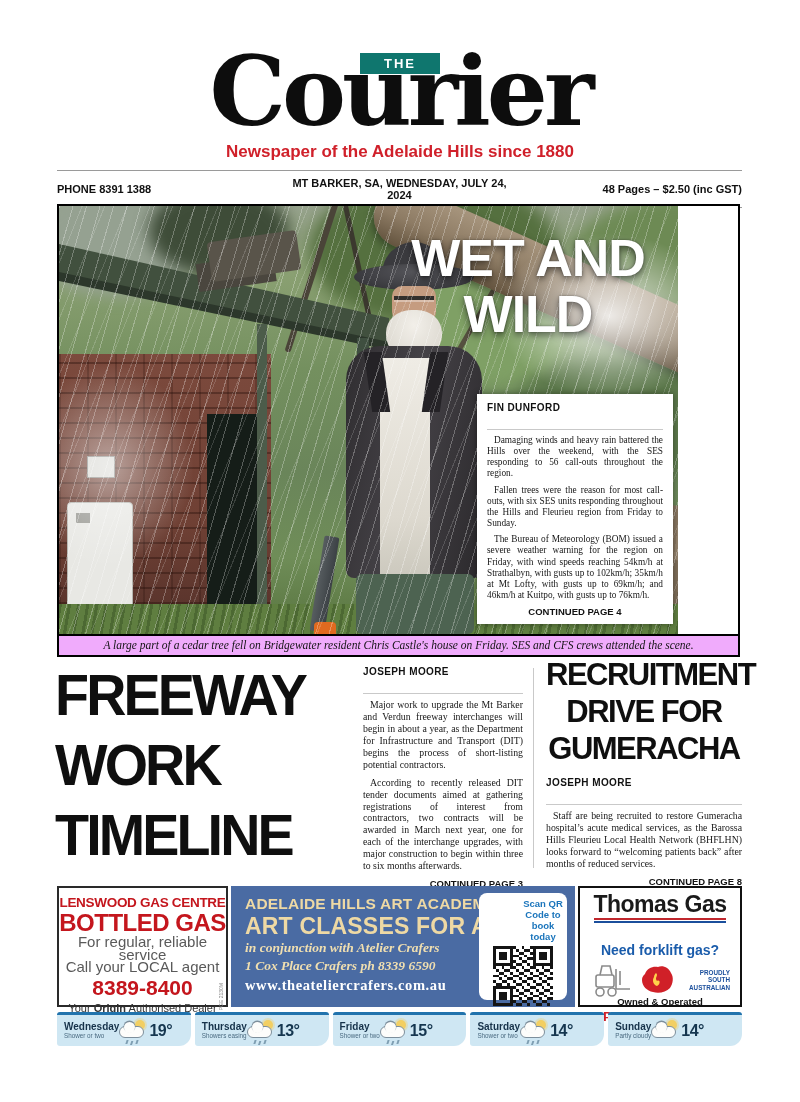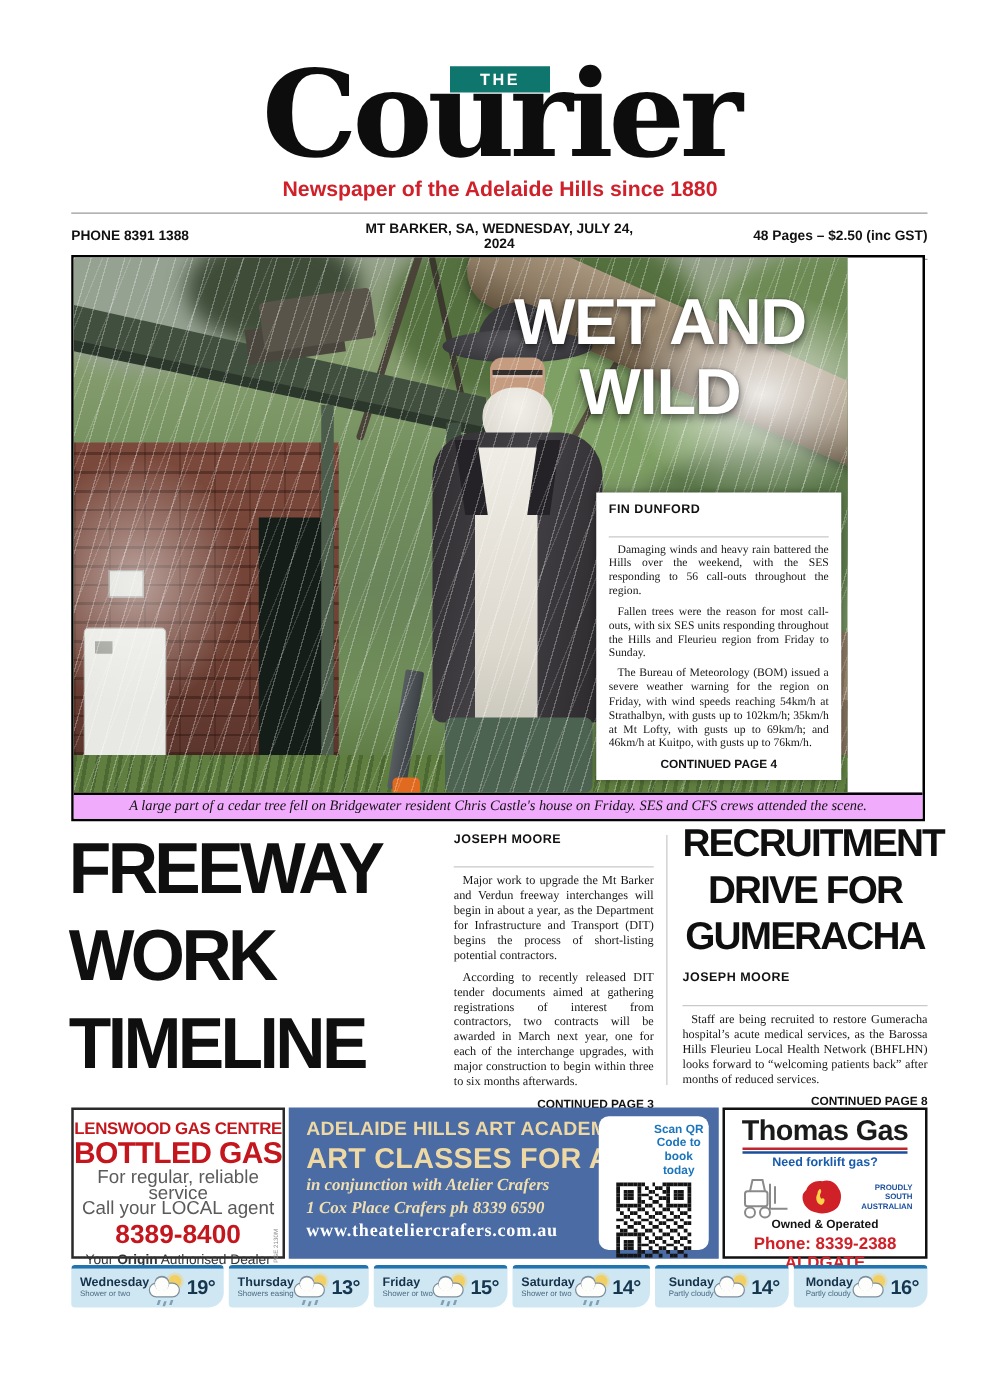--- a/index.html
+++ b/index.html
@@ -149,31 +149,31 @@
     border-radius:8px;text-align:center;padding-top:5px;box-sizing:border-box;}
   .qr-label{color:#1b75bc;font-weight:bold;font-size:9.5px;line-height:11px;margin-left:40px;}
   .qr-grid{display:grid;grid-template-columns:repeat(21,1fr);width:60px;height:60px;margin:4px auto 0;}
   .qr-grid div.on{background:#141414;}
 
   .ad-thomas{position:absolute;left:578px;top:886px;width:164px;height:121px;box-sizing:border-box;
     border:2px solid #111;background:#fff;text-align:center;padding-top:4px;}
   .tg-title{font-weight:bold;font-size:23px;letter-spacing:-.5px;color:#1a1a1a;line-height:25px;}
   .tg-rule-r{width:132px;height:2px;background:#c0272d;margin:1px auto 0;}
   .tg-rule-b{width:132px;height:2px;background:#1b4f9c;margin:1px auto 0;}
-  .tg-tag{color:#1a5cab;font-weight:bold;font-size:10px;margin-top:2px;}
+  .tg-tag{color:#1a5cab;font-weight:bold;font-size:14px;margin-top:19px;}
   .tg-mid{display:flex;align-items:center;justify-content:center;gap:3px;margin-top:2px;height:40px;}
   .tg-proud{color:#1b4f9c;font-weight:bold;font-size:6.3px;line-height:7.5px;text-align:right;width:52px;}
   .tg-owned{font-weight:bold;font-size:9.5px;color:#111;margin-top:-4px;}
   .tg-phone{color:#d02028;font-weight:bold;font-size:13.5px;margin-top:2px;}
 
   
   .weatherbar{position:absolute;left:57px;top:1012px;width:685px;display:flex;gap:4px;}
   .wcell{flex:1;height:34px;background:#cfe7f3;border-top:3px solid #2173ad;
     border-radius:3px 3px 12px 3px;box-sizing:border-box;display:flex;align-items:center;
-    justify-content:flex-end;padding:2px 7px 2px 7px;}
+    justify-content:flex-start;padding:2px 7px 2px 7px;}
   .wday{font-weight:bold;font-size:10px;color:#16324a;line-height:11px;}
   .wcond{font-size:6.3px;color:#4a6a80;line-height:8px;}
   .wtemp{font-weight:900;font-size:16px;color:#15364f;letter-spacing:-.5px;}
   .wicon{position:relative;width:28px;height:22px;flex:0 0 auto;margin-right:2px;}
   .wicon .sun{position:absolute;top:0px;right:2px;width:10px;height:10px;border-radius:50%;
     background:#f2cf63;box-shadow:0 0 0 2px rgba(242,207,99,.35);}
   .wicon .cloud{position:absolute;bottom:4px;left:0px;width:23px;height:10px;background:#fdfdfb;
     border:1.5px solid #7d8f9c;border-radius:8px;}
   .wicon .cloud::before{content:"";position:absolute;top:-5px;left:4px;width:11px;height:11px;
     background:#fdfdfb;border-radius:50%;box-shadow:0 -1px 0 .5px #7d8f9c;}
@@ -818,26 +818,15 @@
       <div>
           <div class="wday">Sunday</div>
            <div class="wcond">Partly cloudy</div>
         </div>
       <span class="wicon" data-icon="partly-cloudy">
           <span class="sun"></span>
           <span class="cloud"></span>
         </span>
       <div class="wtemp">14°</div>
     </div>
-    <div class="wcell">
-      <div>
-          <div class="wday">Monday</div>
-           <div class="wcond">Partly cloudy</div>
-        </div>
-      <span class="wicon" data-icon="partly-cloudy">
-          <span class="sun"></span>
-          <span class="cloud"></span>
-        </span>
-      <div class="wtemp">16°</div>
-    </div>
   </div>
 
 </div>
 
 </body></html>

